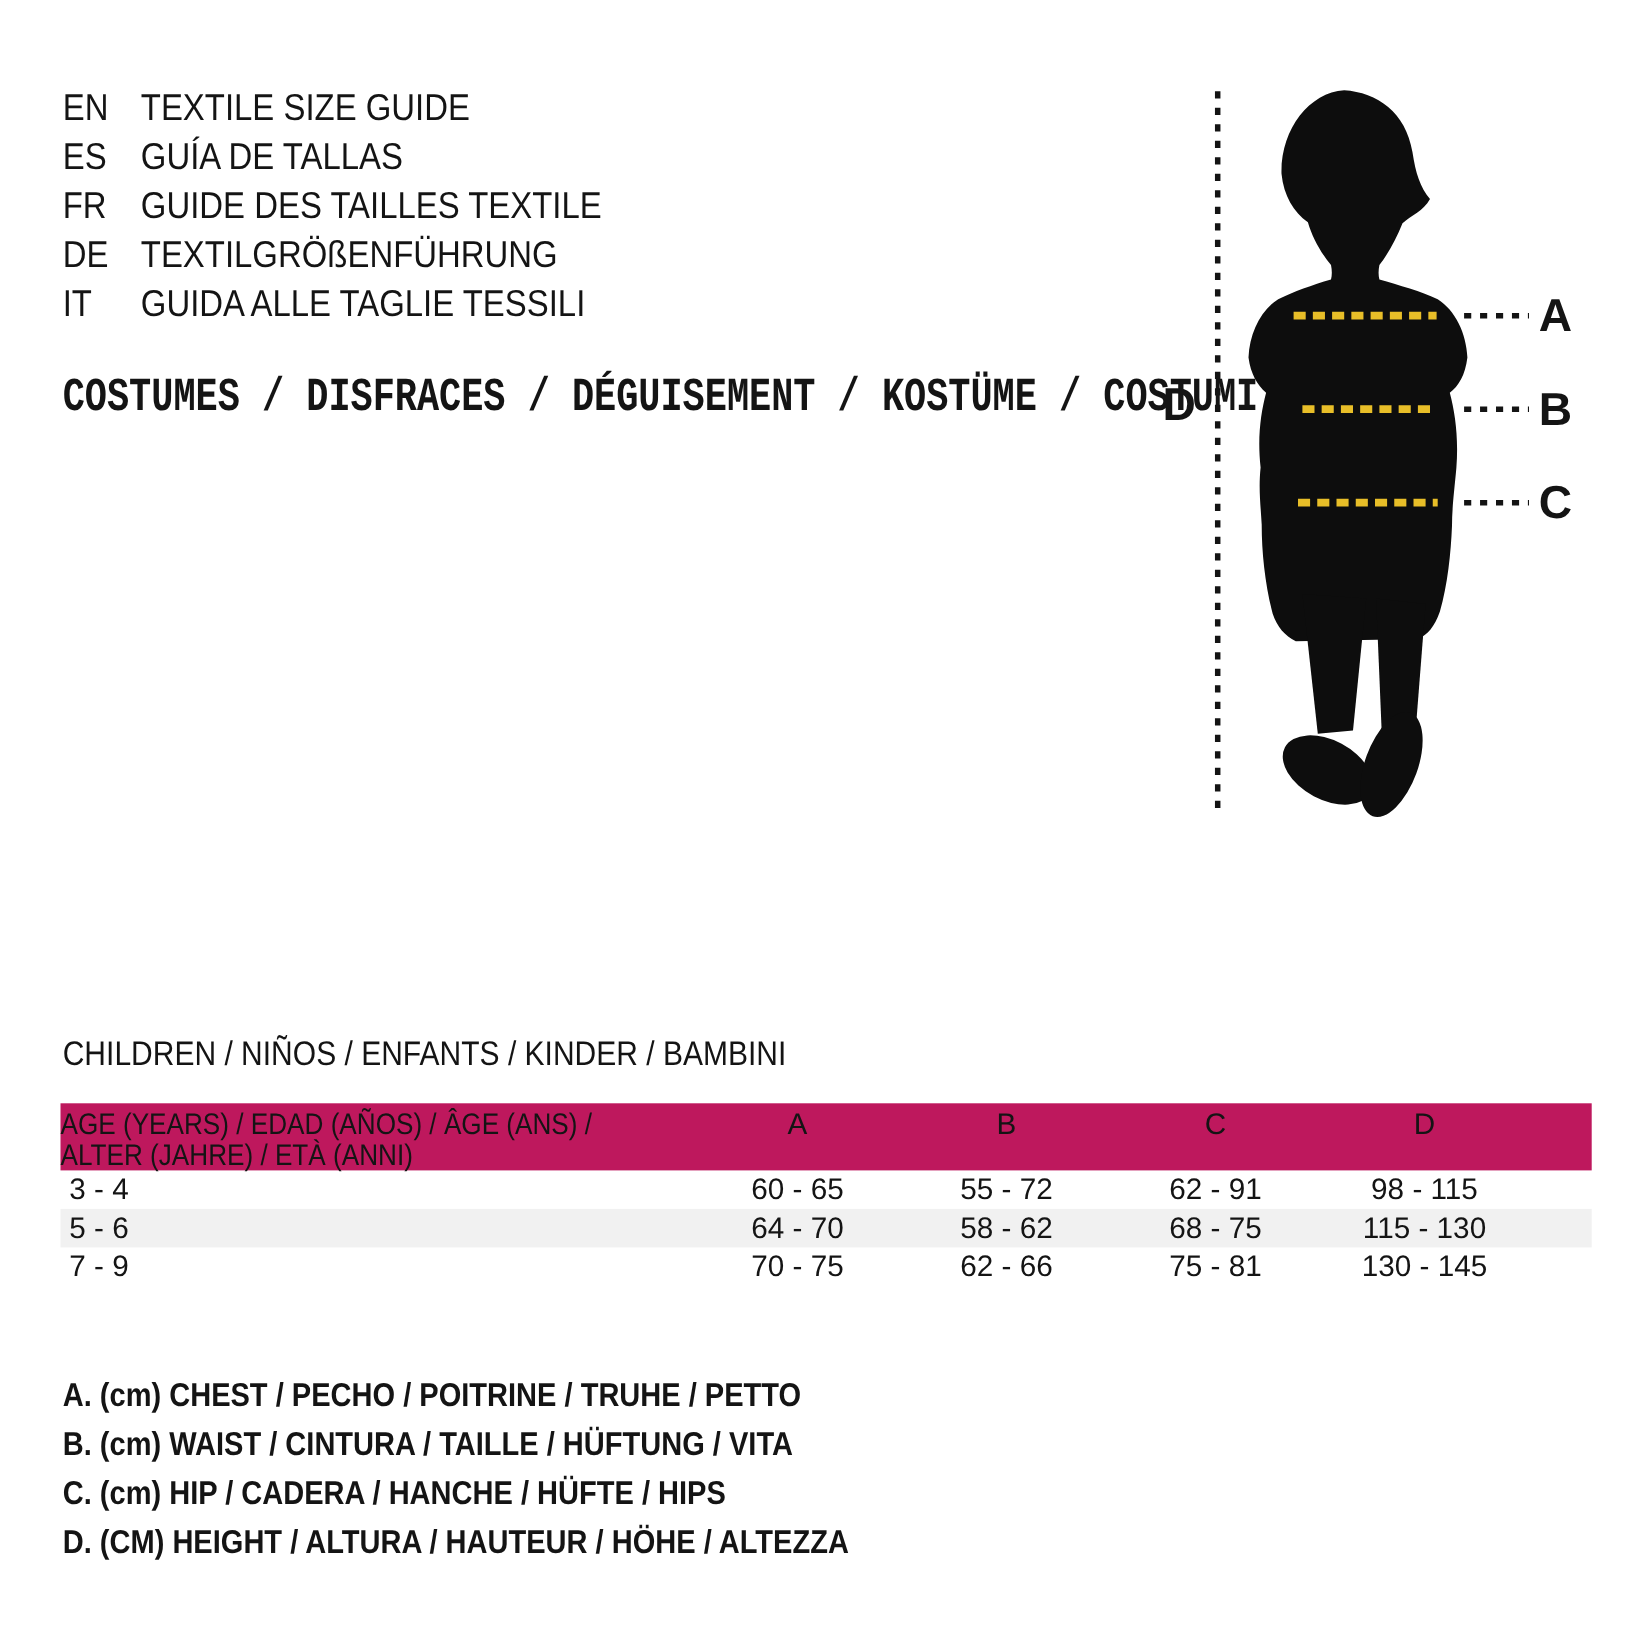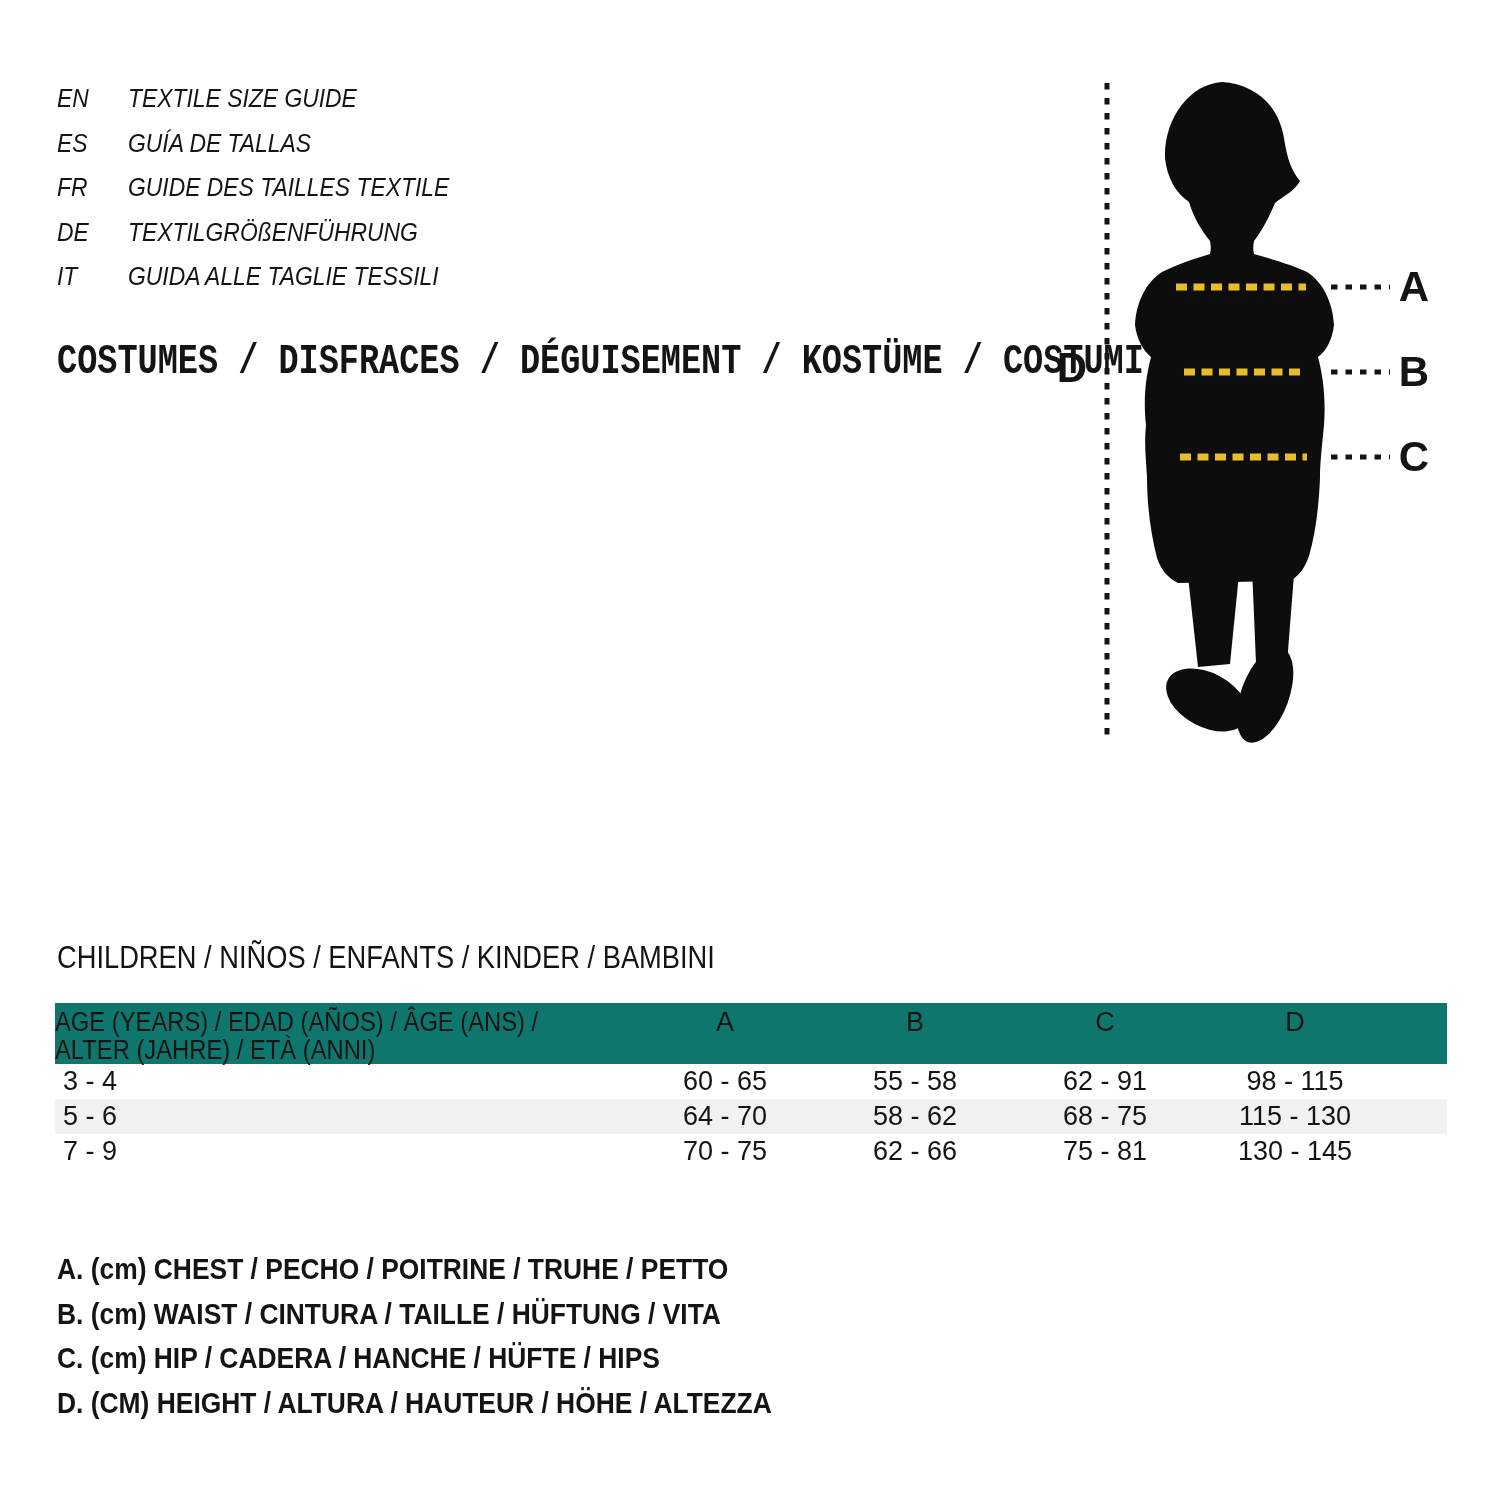--- a/index.html
+++ b/index.html
@@ -4,41 +4,41 @@
 <style>
   html,body{margin:0;padding:0;background:#fff;}
   .sheet{position:relative;width:1501px;height:1500px;background:#fff;overflow:hidden;
          font-family:"Liberation Sans","DejaVu Sans",sans-serif;color:#141414;
          font-stretch:condensed;}
   .cx{display:inline-block;transform:scaleX(0.88);transform-origin:0 50%;white-space:nowrap;}
   .cx80{display:inline-block;transform:scaleX(0.78);transform-origin:0 50%;white-space:nowrap;}
 
   
   .lang-list{position:absolute;left:57px;top:76px;}
-  .lang-row{height:44.5px;line-height:44.5px;font-size:26px;font-weight:500;font-style:italic;}
+  .lang-row{height:44.5px;line-height:44.5px;font-size:34px;font-weight:500;}
   .lang-code{display:inline-block;width:71px;vertical-align:top;}
   .lang-label{display:inline-block;vertical-align:top;}
 
   
   .category{position:absolute;left:57px;top:338px;margin:0;font-size:43px;font-weight:700;line-height:48px;font-family:Liberation Mono, monospace;}
 
   
   .fig-svg{position:absolute;left:0;top:0;}
   .fig-label{position:absolute;width:56px;text-align:center;font-size:42px;font-weight:700;line-height:44px;}
   .lbl-a{left:1386px;top:265px;}
   .lbl-b{left:1386px;top:350px;}
   .lbl-c{left:1386px;top:435px;}
   .lbl-d{left:1044px;top:346px;}
 
   
   .table-title{position:absolute;left:57px;top:938px;margin:0;font-size:31px;font-weight:500;line-height:40px;}
   table.size{position:absolute;left:55px;top:1003px;width:1392px;border-collapse:collapse;table-layout:fixed;}
   table.size col.c-age{width:575px;} table.size col.c-m{width:190px;} table.size col.c-sp{width:57px;}
   table.size th, table.size td{padding:0;font-weight:500;font-size:27px;}
-  thead th{background:#0f766e;height:61px;vertical-align:top;text-align:center;}
+  thead th{background:#be185d;height:61px;vertical-align:top;text-align:center;}
   thead th.age-th{text-align:left;}
   .age-th .hl{display:block;line-height:28px;}
   .age-th{padding-left:8px;}
   .age-th .pad{display:block;height:5px;}
   thead th .colL{display:inline-block;margin-top:5px;line-height:28px;}
   tbody td{height:19px;line-height:35px;text-align:center;}
   tbody td.age-cell{text-align:left;padding-left:8px;}
   tbody tr:nth-child(even){background:#f1f1f1;}
 
   
@@ -146,21 +146,21 @@
         <th><span class="colL">B</span></th>
         <th><span class="colL">C</span></th>
         <th><span class="colL">D</span></th>
         <th></th>
       </tr>
     </thead>
     <tbody>
       <tr>
         <td class="age-cell">3 - 4</td>
         <td>60 - 65</td>
-        <td>55 - 58</td>
+        <td>55 - 72</td>
         <td>62 - 91</td>
         <td>98 - 115</td>
         <td></td>
       </tr>
       <tr>
         <td class="age-cell">5 - 6</td>
         <td>64 - 70</td>
         <td>58 - 62</td>
         <td>68 - 75</td>
         <td>115 - 130</td>

